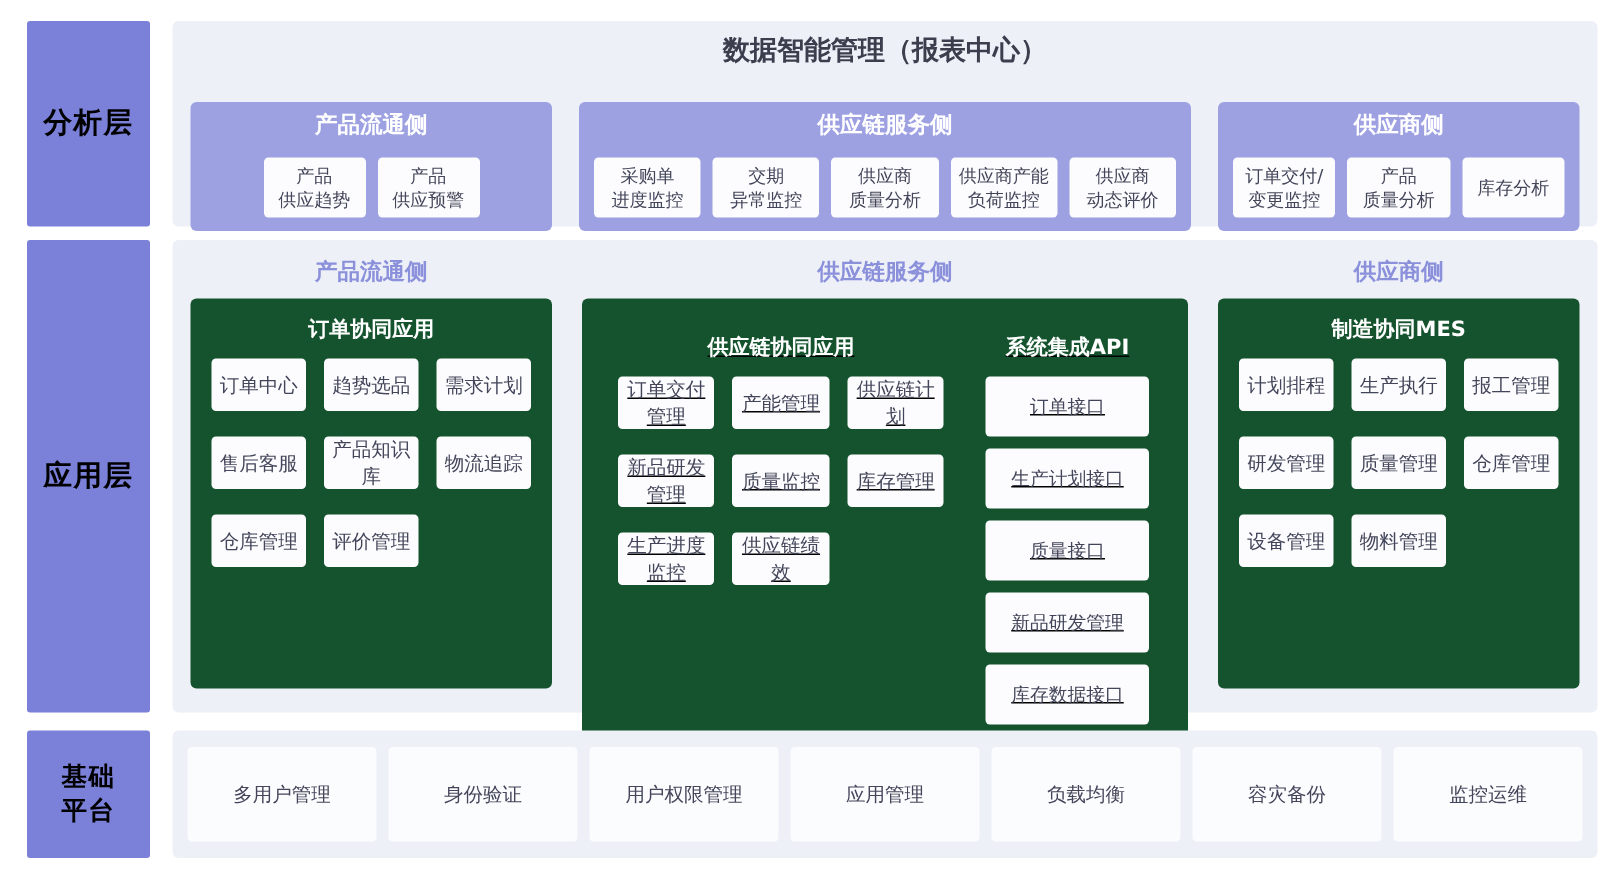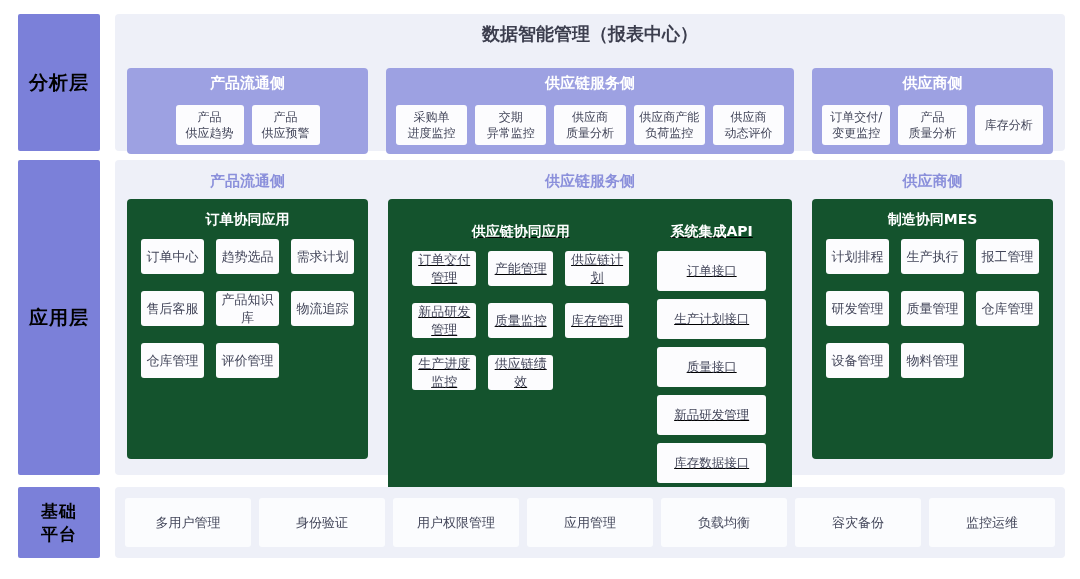--- a/index.html
+++ b/index.html
@@ -2,21 +2,21 @@
 <html><head>
 <meta charset="utf-8">
 <style>
   html,body{margin:0;padding:0;background:#ffffff;}
   body{font-family:"DejaVu Sans","Liberation Sans",sans-serif;}
   .diagram{position:relative;width:1080px;height:579px;background:#ffffff;overflow:hidden;}
 
   .row{position:absolute;left:18px;right:15px;display:flex;gap:15px;}
   #row-analysis{top:14px;height:137px;}
   #row-app{top:160px;height:315px;}
-  #row-base{top:487px;height:71px;}
+  #row-base{top:487px;height:85px;}
 
   .layer-label{flex:0 0 82px;background:#7B80D9;color:#000000;font-weight:bold;
     font-size:19px;display:flex;align-items:center;justify-content:center;
     text-align:center;border-radius:2px;letter-spacing:1px;line-height:1.35;white-space:pre-line;}
 
   .panel{flex:1;background:#EEF0F8;border-radius:4px;box-sizing:border-box;}
 
   
   .analysis-panel{padding:8px 12px 8px;}
   .analysis-title{font-size:18px;font-weight:bold;color:#3C3E4E;text-align:center;

